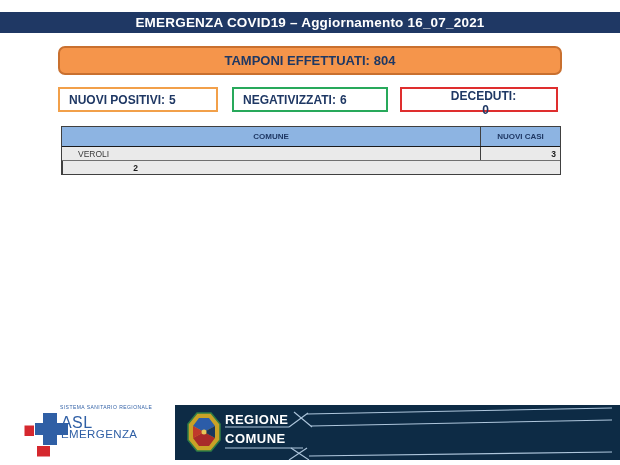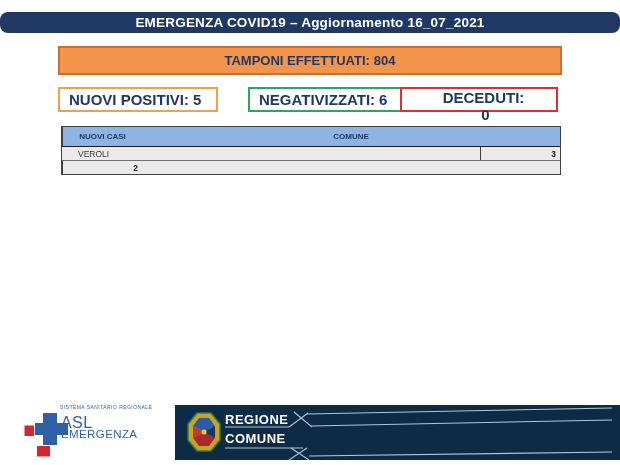--- a/index.html
+++ b/index.html
@@ -2,33 +2,33 @@
 <html><head>
 <meta charset="utf-8">
 <style>
   html,body{margin:0;padding:0;background:#fff;}
   .page{position:relative;width:620px;height:465px;background:#fff;overflow:hidden;
         font-family:"Liberation Sans",sans-serif;}
 
   
   .title-banner{position:absolute;left:0;top:12px;width:620px;height:21px;
     display:flex;align-items:center;justify-content:center;
-    color:#fff;font-weight:bold;font-size:13.5px;letter-spacing:.2px;border-radius:8px;}
+    color:#fff;font-weight:bold;font-size:13.5px;letter-spacing:.2px;}
 
   
   .tamponi{position:absolute;left:58px;top:46px;width:500px;height:25px;
     border:2px solid;display:flex;align-items:center;justify-content:center;
     font-weight:bold;font-size:13px;}
 
   
   .stat-box{position:absolute;top:87px;height:21px;border:2px solid;background:#fff;
     display:flex;align-items:center;padding-left:9px;
-    font-weight:bold;font-size:15px;}
+    font-weight:bold;font-size:12px;}
   .box-1{left:58px;width:147px}
-  .box-2{left:248px;width:143px}
+  .box-2{left:232px;width:143px}
   .box-3{left:400px;width:145px}
   .value{margin-left:4px}
 
   
   .cases-table{position:absolute;left:61px;top:126px;width:498px;
     border:1px solid #404040;font-size:8.5px;color:#3a3a3a;background:#EAEAEA;}
   .thead{display:flex;height:19px;border-bottom:1.5px solid #1a1a1a;
     font-weight:bold;font-size:8px;}
   .tr{display:flex;height:13px;}
   .tr + .tr{border-top:1px solid #707070;}
@@ -57,42 +57,42 @@
 </style>
 </head>
 <body>
 
 <div class="page">
 
   <div class="title-banner" style="background-color: rgb(31, 56, 100); color: rgb(255, 255, 255);">
     <span>EMERGENZA COVID19 – Aggiornamento 16_07_2021</span>
   </div>
 
-  <div class="tamponi" style="background-color: rgb(245, 149, 75); border-color: rgb(201, 112, 47); color: rgb(31, 56, 100);">
+  <div class="tamponi" style="background-color: rgb(245, 149, 75); border-color: rgb(201, 112, 47); color: rgb(31, 56, 100); border-radius: 7px;">
     <span>TAMPONI EFFETTUATI:</span>
     <span class="value">804</span>
   </div>
 
   <div class="stat-box box-1" style="border-color: rgb(242, 160, 74); color: rgb(31, 56, 100);">
     <span>NUOVI POSITIVI:</span>
     <span class="value">5</span>
   </div>
   <div class="stat-box box-2" style="border-color: rgb(40, 169, 91); color: rgb(31, 56, 100);">
     <span>NEGATIVIZZATI:</span>
     <span class="value">6</span>
   </div>
   <div class="stat-box box-3" style="border-color: rgb(223, 46, 46); color: rgb(31, 56, 100); flex-direction: column;">
     <span>DECEDUTI:</span>
     <span class="value">0</span>
   </div>
 
   <div class="cases-table" style="background-color: rgb(234, 234, 234);">
     <div class="thead" style="background-color: rgb(141, 180, 226); color: rgb(31, 56, 100);">
+      <div class="th col-comune">COMUNE</div>
       <div class="th col-casi">NUOVI CASI</div>
-      <div class="th col-comune">COMUNE</div>
     </div>
     <div class="tr">
       <div class="td col-comune">VEROLI</div>
       <div class="td col-casi">3</div>
     </div>
     <div class="tr">
       <div class="td col-casi">2</div>
     </div>
   </div>
 

